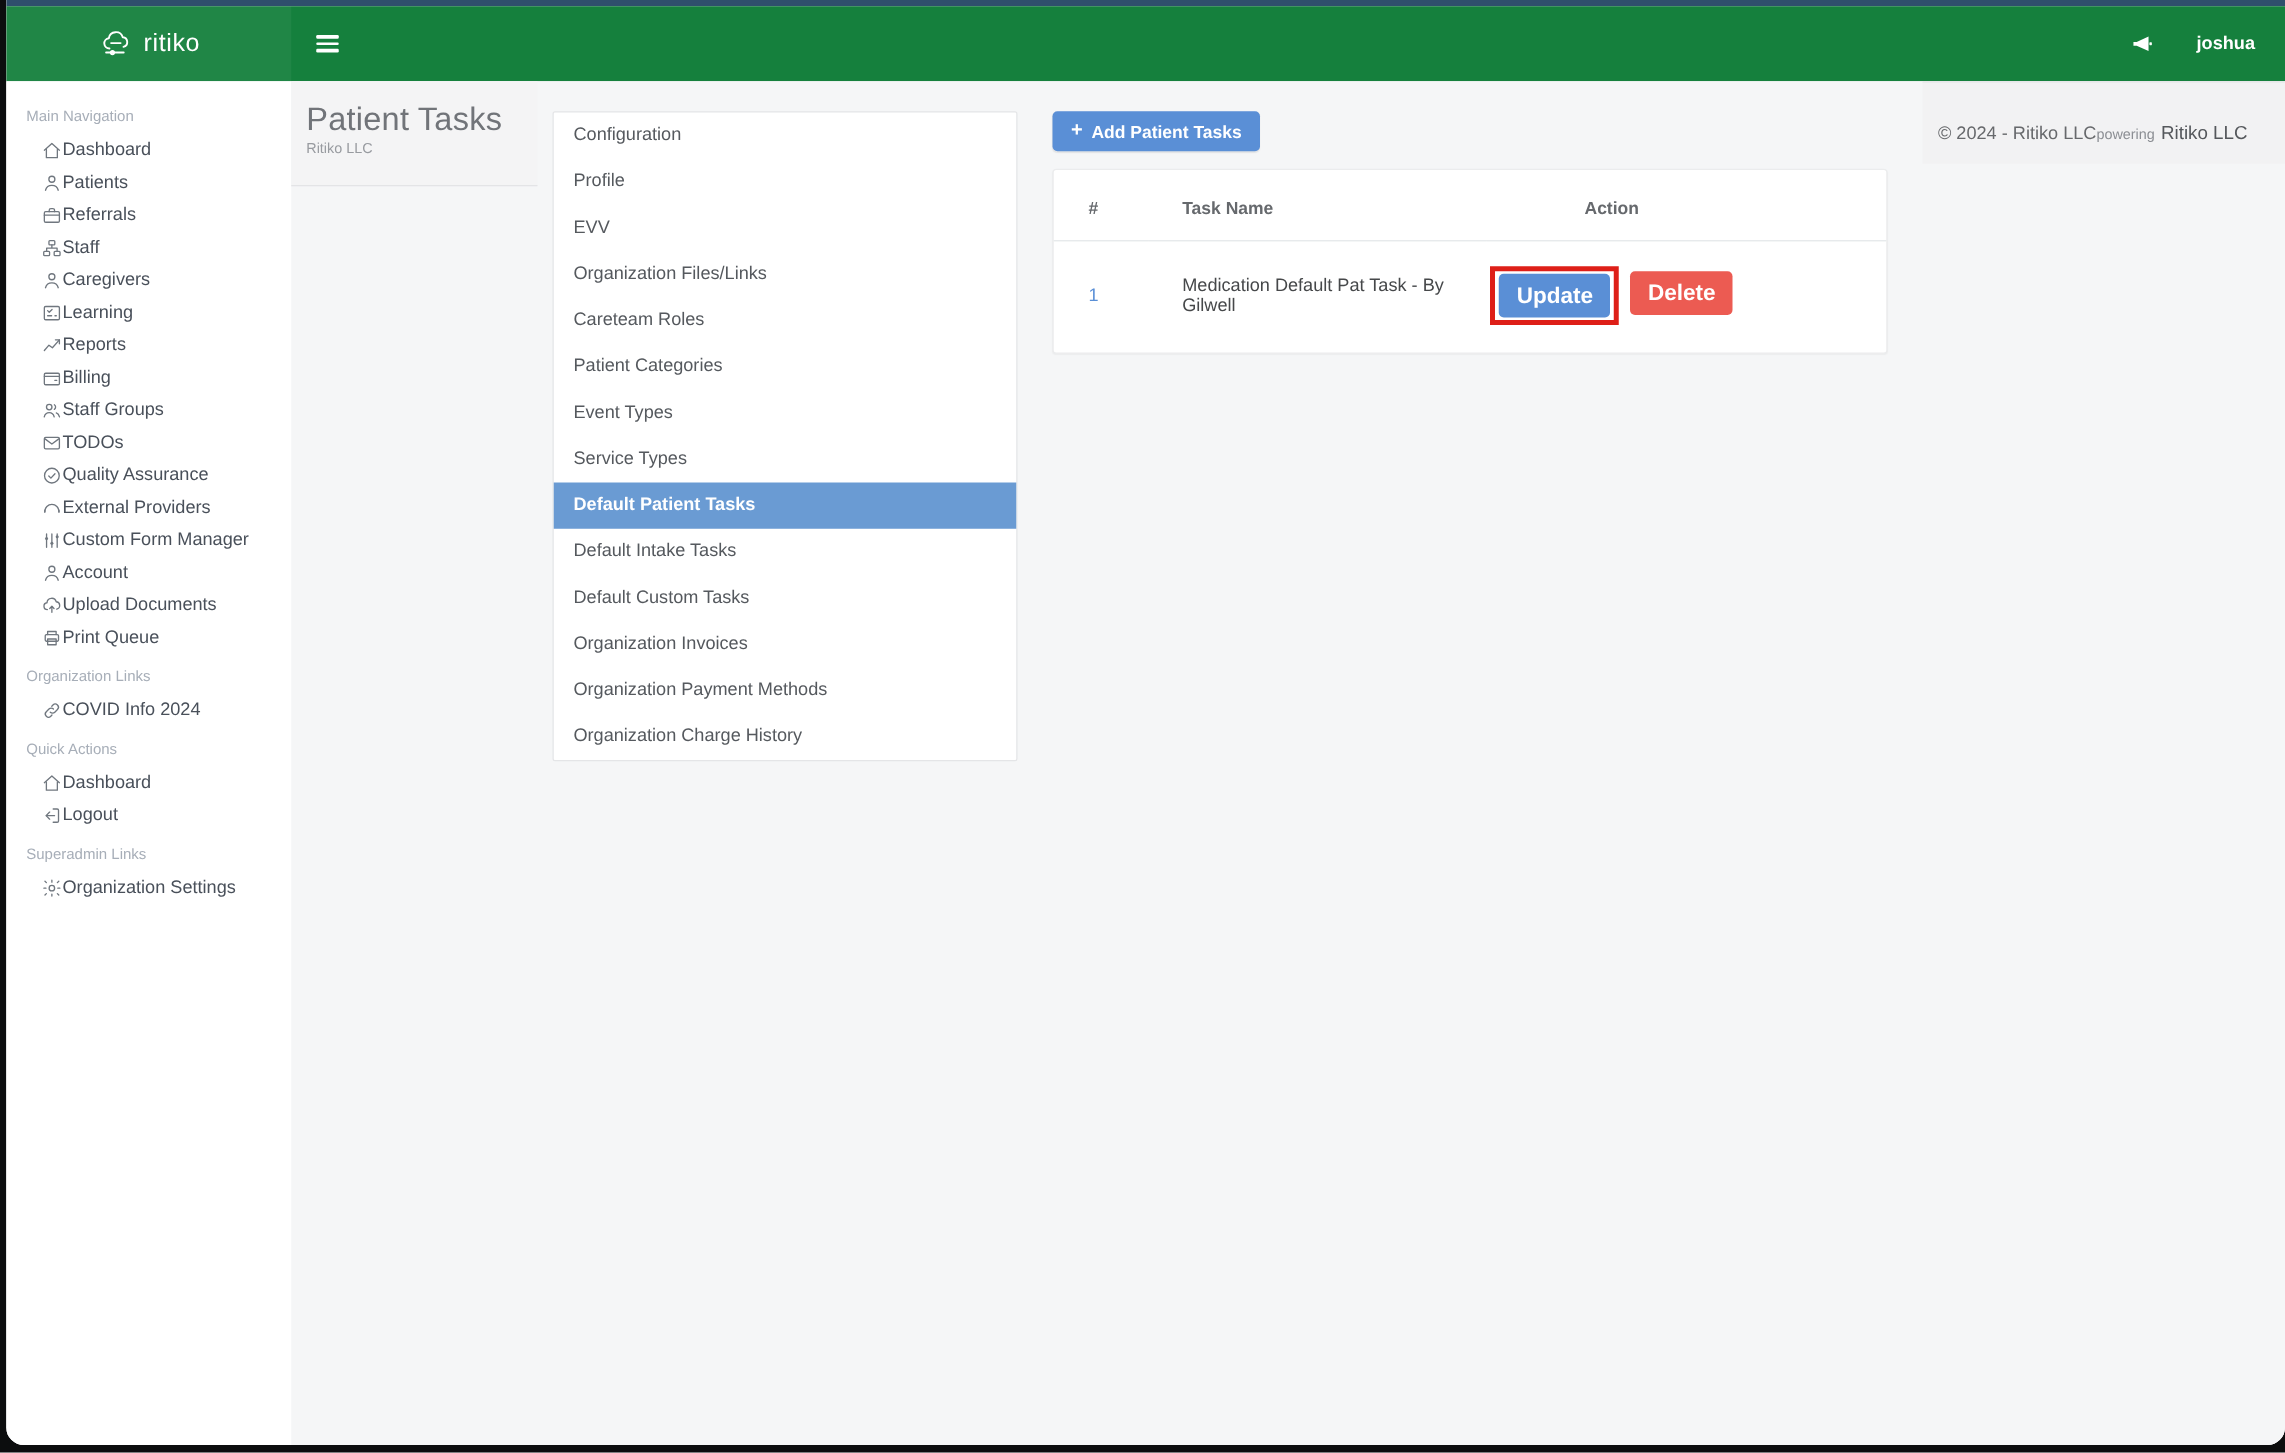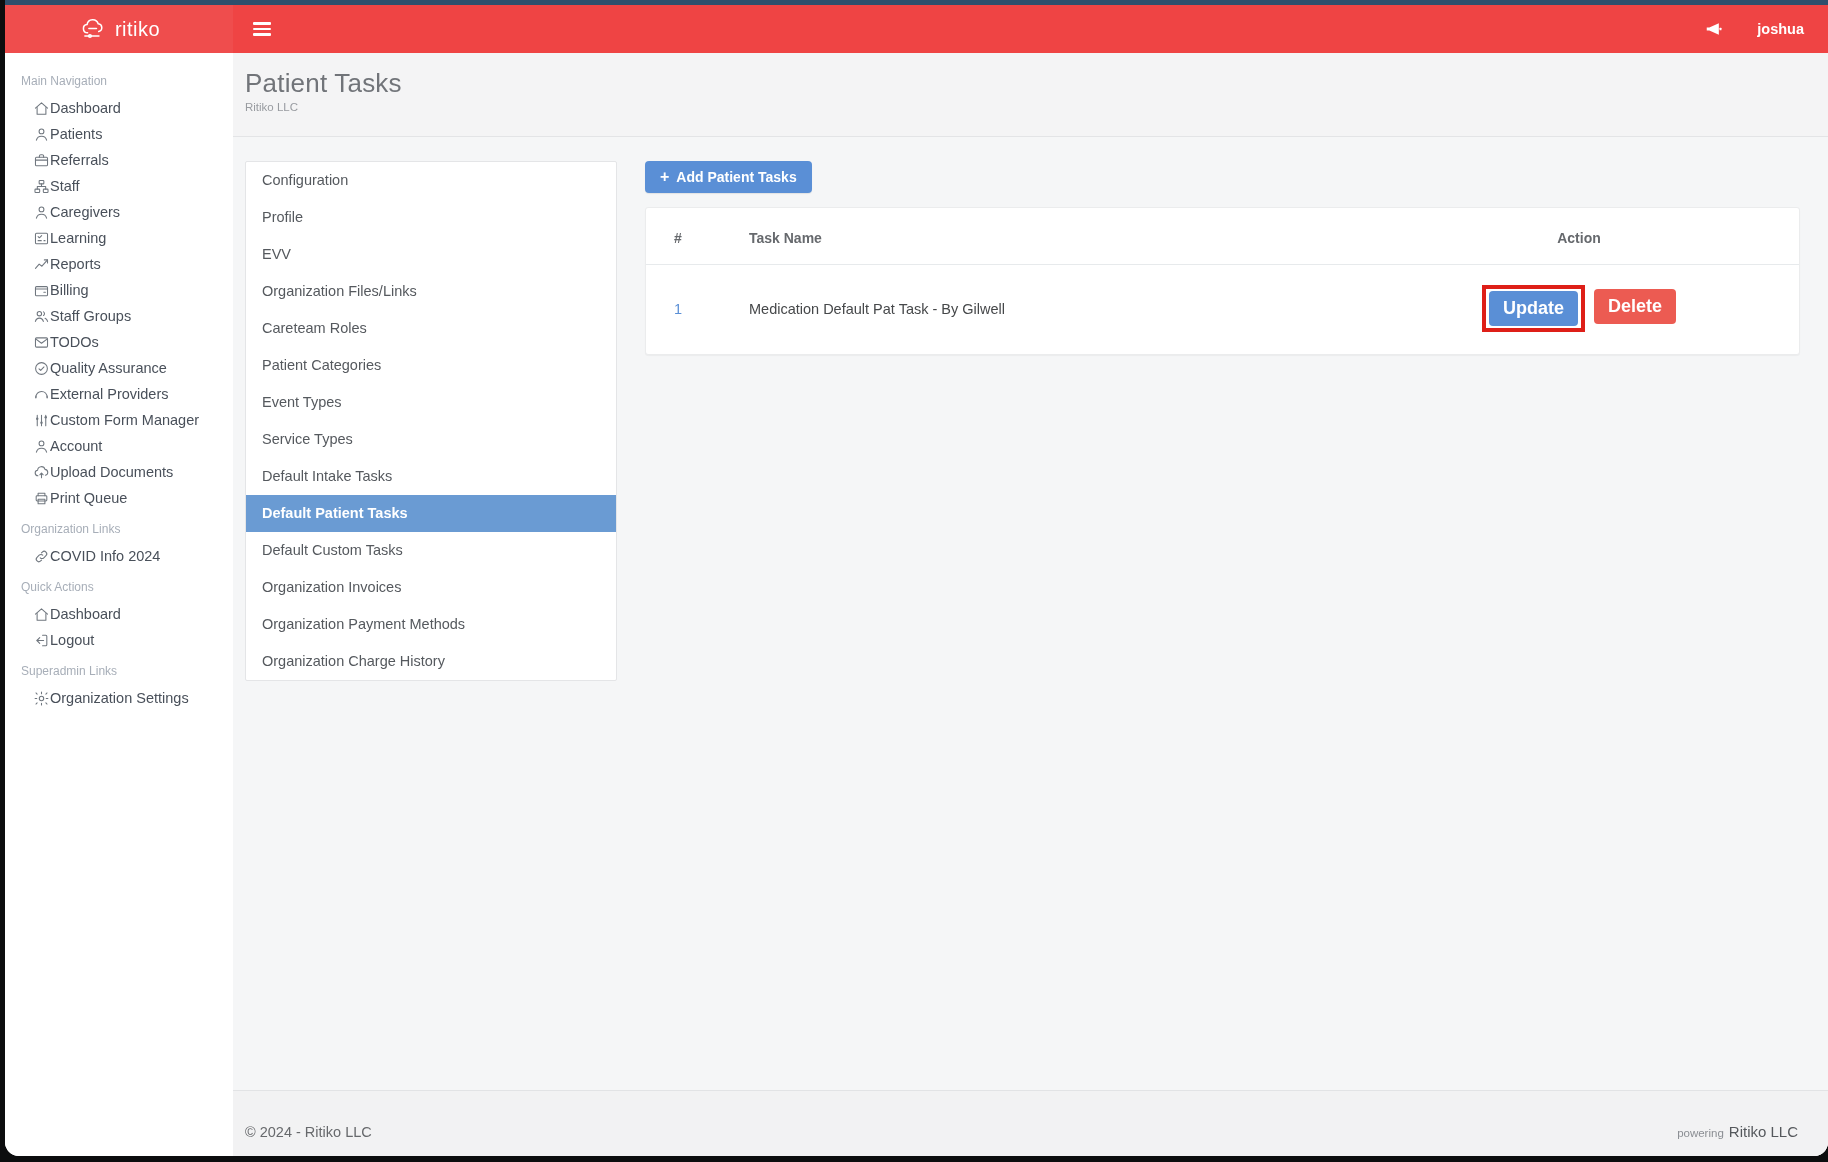--- a/index.html
+++ b/index.html
@@ -7,33 +7,33 @@
     width:1828px;height:1162px;overflow:hidden;background:#0c0d0e;
     font-family:"Liberation Sans","DejaVu Sans",sans-serif;
     -webkit-font-smoothing:antialiased;
   }
   .window{
     position:relative;margin-left:5px;width:1823px;height:1156px;background:#ffffff;
     border-radius:0 0 14px 14px;overflow:hidden;display:flex;flex-direction:column;
   }
   
   .top-strip{height:5px;background:#2f4f6c;flex:0 0 auto;}
-  .navbar{height:48px;background:#ef4444;display:flex;align-items:center;color:#fff;flex:0 0 auto;}
+  .navbar{height:60px;background:#15803d;display:flex;align-items:center;color:#fff;flex:0 0 auto;}
   .brand{width:228px;height:100%;display:flex;align-items:center;justify-content:center;gap:7px;
          background:rgba(255,255,255,.05);cursor:pointer;}
   .brand-text{font-size:20px;font-weight:400;letter-spacing:.5px;color:#fff;}
   .hamburger{margin-left:14px;width:34px;height:30px;display:flex;flex-direction:column;justify-content:center;gap:3px;cursor:pointer;padding:0 6px;}
   .hamburger span{display:block;width:18px;height:2.5px;background:#fff;border-radius:1px;}
   .nav-right{margin-left:auto;display:flex;align-items:center;gap:26px;padding-right:16px;}
   .nav-icon-btn{display:flex;align-items:center;cursor:pointer;color:#fff;}
   .nav-user{font-size:14.5px;font-weight:700;cursor:pointer;padding:6px 8px;}
   
   .app-body{flex:1;display:flex;min-height:0;}
   .sidebar{width:228px;flex:0 0 auto;background:#fff;padding-top:10px;overflow:hidden;}
-  .main{flex:1;display:flex;flex-direction:column;background:#f5f6f7;min-width:0;}
+  .main{flex:1;display:flex;flex-direction:row;background:#f5f6f7;min-width:0;}
   
   .side-section-label{padding:11px 14px 7px 16px;font-size:12px;color:#a7aeb8;}
   .side-item{display:flex;align-items:center;padding:4px 10px 4px 27px;cursor:pointer;color:#49505a;font-size:14.5px;line-height:17px;}
   .side-item .icon{width:18px;height:18px;color:#70777f;display:flex;align-items:center;justify-content:center;flex:0 0 auto;}
   .icon svg{display:block;}
   
   .page-header{flex:0 0 auto;background:#f4f4f5;border-bottom:1px solid #e3e4e6;padding:15px 28px 12px 12px;height:84px;box-sizing:border-box;}
   .page-title{margin:0;font-size:26px;font-weight:400;color:#717479;letter-spacing:.2px;}
   .page-subtitle{font-size:11.5px;color:#989ba0;margin-top:2px;}
   
@@ -314,22 +314,22 @@
       <div class="content">
         <div class="config-card" id="config-card">
             <div class="config-item">Configuration</div>
             <div class="config-item">Profile</div>
             <div class="config-item">EVV</div>
             <div class="config-item">Organization Files/Links</div>
             <div class="config-item">Careteam Roles</div>
             <div class="config-item">Patient Categories</div>
             <div class="config-item">Event Types</div>
             <div class="config-item">Service Types</div>
+            <div class="config-item selected">Default Patient Tasks</div>
             <div class="config-item">Default Intake Tasks</div>
-            <div class="config-item selected">Default Patient Tasks</div>
             <div class="config-item">Default Custom Tasks</div>
             <div class="config-item">Organization Invoices</div>
             <div class="config-item">Organization Payment Methods</div>
             <div class="config-item">Organization Charge History</div>
           </div>
 
         <div class="main-panel">
           <button class="btn add-btn">
             <span class="plus">+</span>
             <span>Add Patient Tasks</span>

